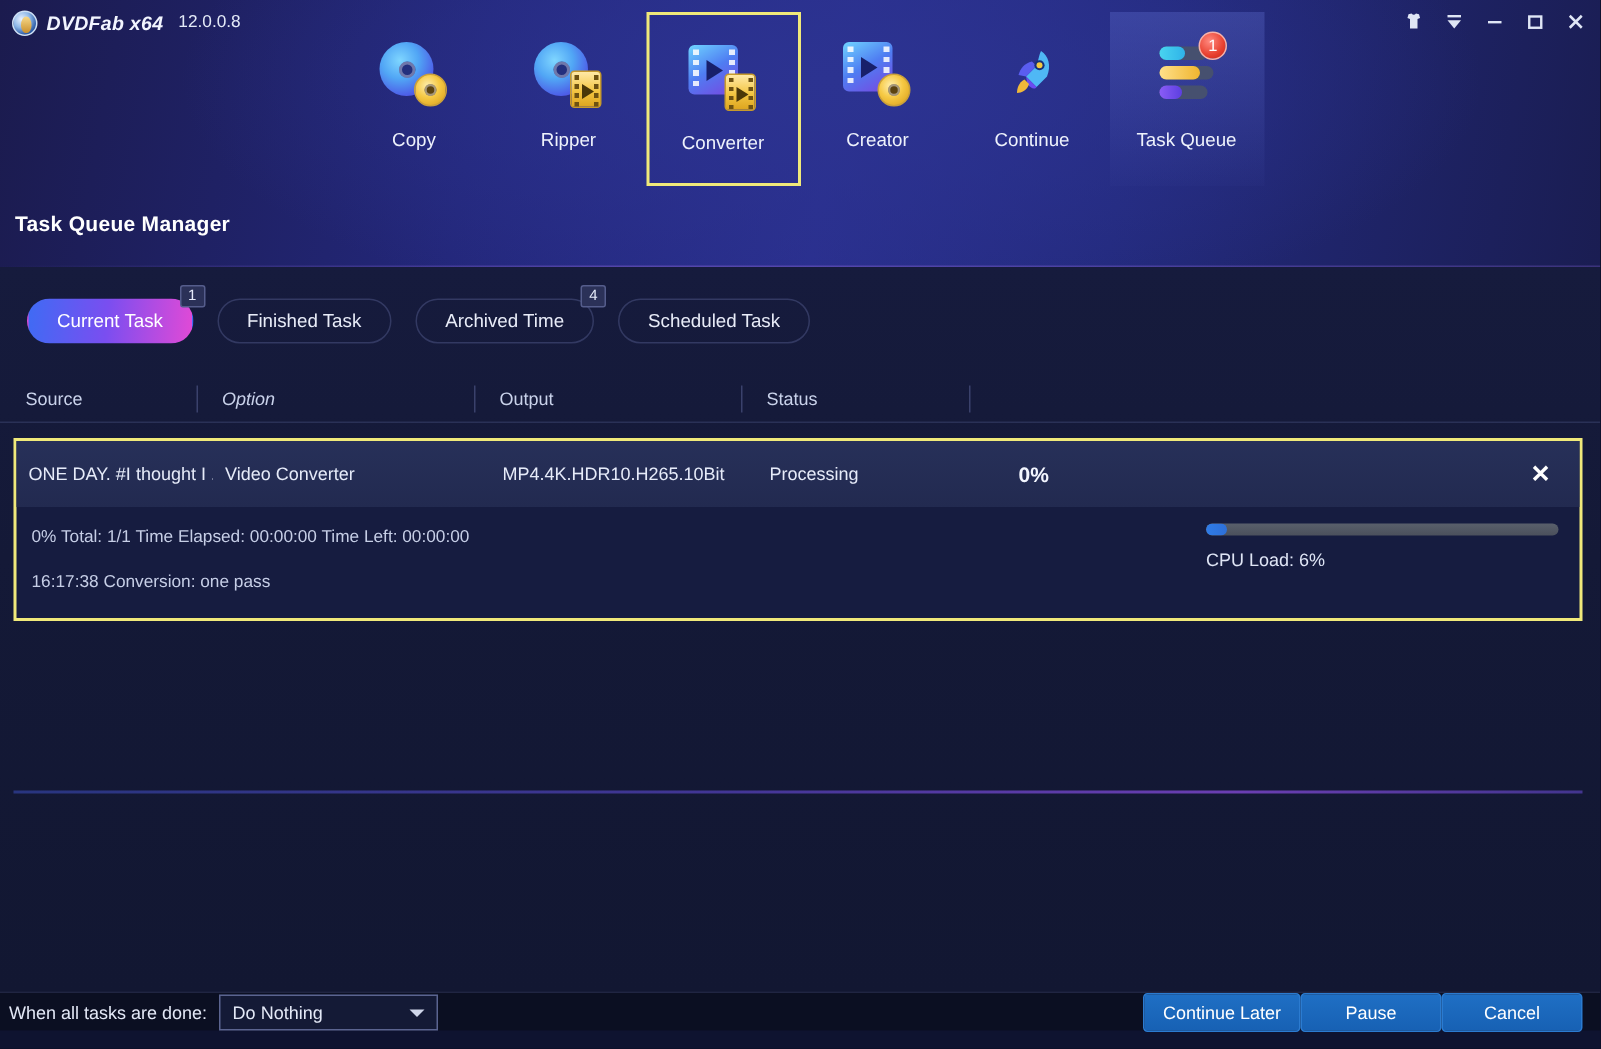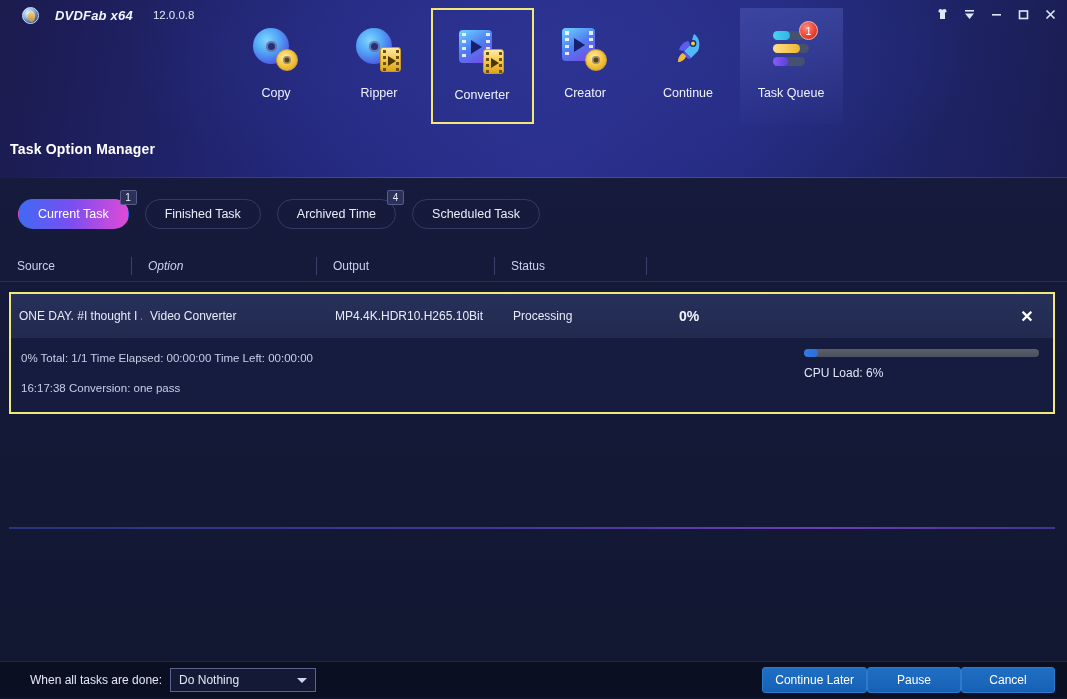--- a/index.html
+++ b/index.html
@@ -26,21 +26,21 @@
   }
   .header:after {
     content: ""; position: absolute; left: 0; bottom: 0; width: 100%; height: 1px;
     background: linear-gradient(90deg, rgba(90,70,170,0) 0%, rgba(120,90,200,.55) 40%, rgba(120,90,200,.35) 100%);
   }
 
   .titlebar {
     position: absolute; left: 0; top: 0; width: 100%; height: 30px;
     display: flex; align-items: center;
   }
-  .brand { display: flex; align-items: center; gap: 16px; padding-left: 22px; }
+  .brand { display: flex; align-items: center; gap: 6px; padding-left: 8px; }
   .brand-logo {
     width: 17px; height: 17px; border-radius: 50%;
     background: radial-gradient(circle at 35% 32%, #eaf2ff 0%, #8fb8e8 40%, #2f5ea8 72%, #1b3c78 100%);
     border: 1px solid #cfe0f5;
     position: relative; flex: none;
   }
   .brand-logo:after {
     content: ""; position: absolute; left: 5px; top: 3px;
     width: 7px; height: 11px; border-radius: 50% 50% 45% 45%;
     background: linear-gradient(180deg,#f7d98a 0%, #c98f2d 100%);
@@ -238,24 +238,24 @@
   .cpu-text { margin-top: 9px; text-align: left; font-size: 12px; color: #dfe5f5; }
 
   .mid-divider {
     position: absolute; left: 9px; top: 349px; width: 1046px; height: 2px;
     background: linear-gradient(90deg, #2c3a8c 0%, #4a3ba6 45%, #7a45c8 78%, #4b3a9e 100%);
     opacity: .85;
   }
 
   
   .footer {
-    position: absolute; left: 0; top: 661px; width: 1067px; height: 36px;
+    position: absolute; left: 0; top: 661px; width: 1067px; height: 26px;
     background: #0b0f22;
     border-top: 1px solid rgba(110,120,180,.22);
-    display: flex; align-items: center; padding-left: 24px;
+    display: flex; align-items: center;
   }
   .foot-label { font-size: 12px; color: #e3e8f6; padding-left: 6px; }
   .select {
     margin-left: 8px; width: 146px; height: 24px;
     border: 1px solid #5b6490; background: #141a36;
     display: flex; align-items: center; cursor: pointer;
     position: relative;
   }
   .select-val { font-size: 12px; color: #e3e8f6; padding-left: 8px; }
   .select-arrow {
@@ -385,21 +385,21 @@
                 <i style="width:15px;background:linear-gradient(90deg,#8a5cf6,#5c3fe0);"></i>
               </span>
           </span>
           <span class="badge-red">1</span>
         </div>
         <span class="nav-label">Task Queue</span>
       </div>
 
     </div>
 
-    <div class="page-title">Task Option Manager</div>
+    <div class="page-title">Task Queue Manager</div>
   </div>
 
   <div class="body">
 
     <div class="tabs">
       <div class="tab active">
         <span>Current Task</span>
         <span class="tab-badge">1</span>
       </div>
       <div class="tab plain">

